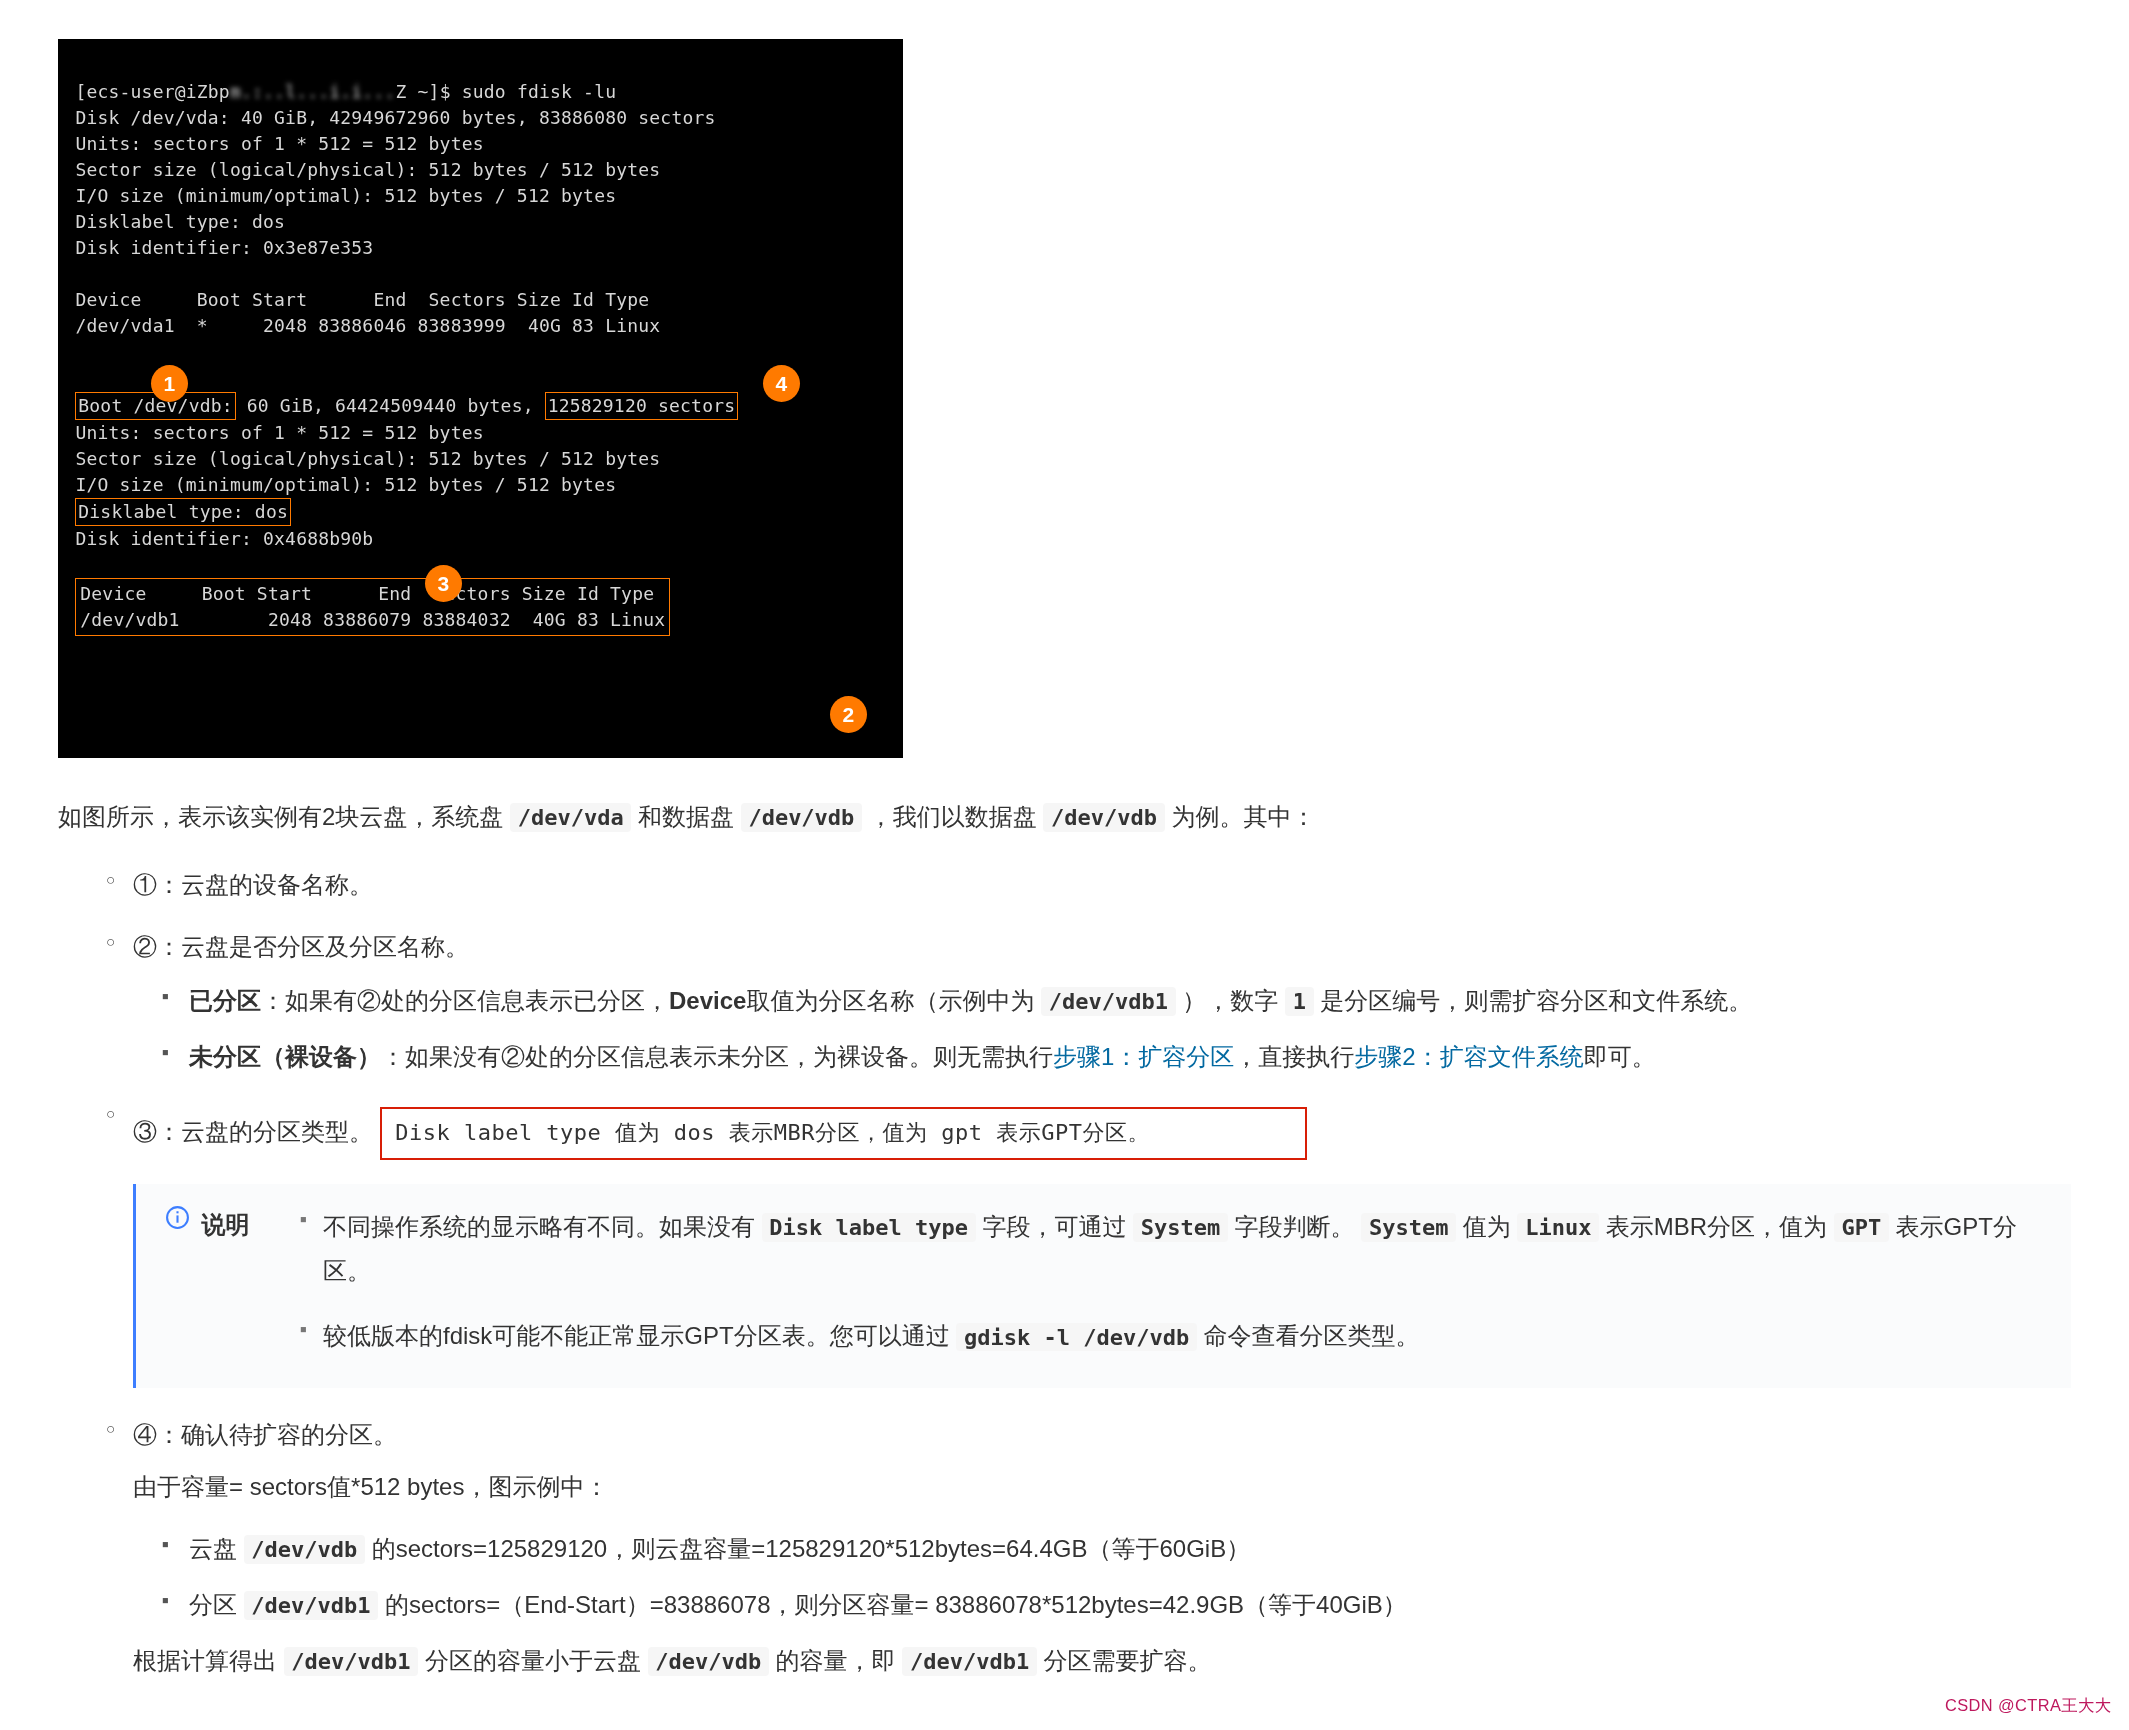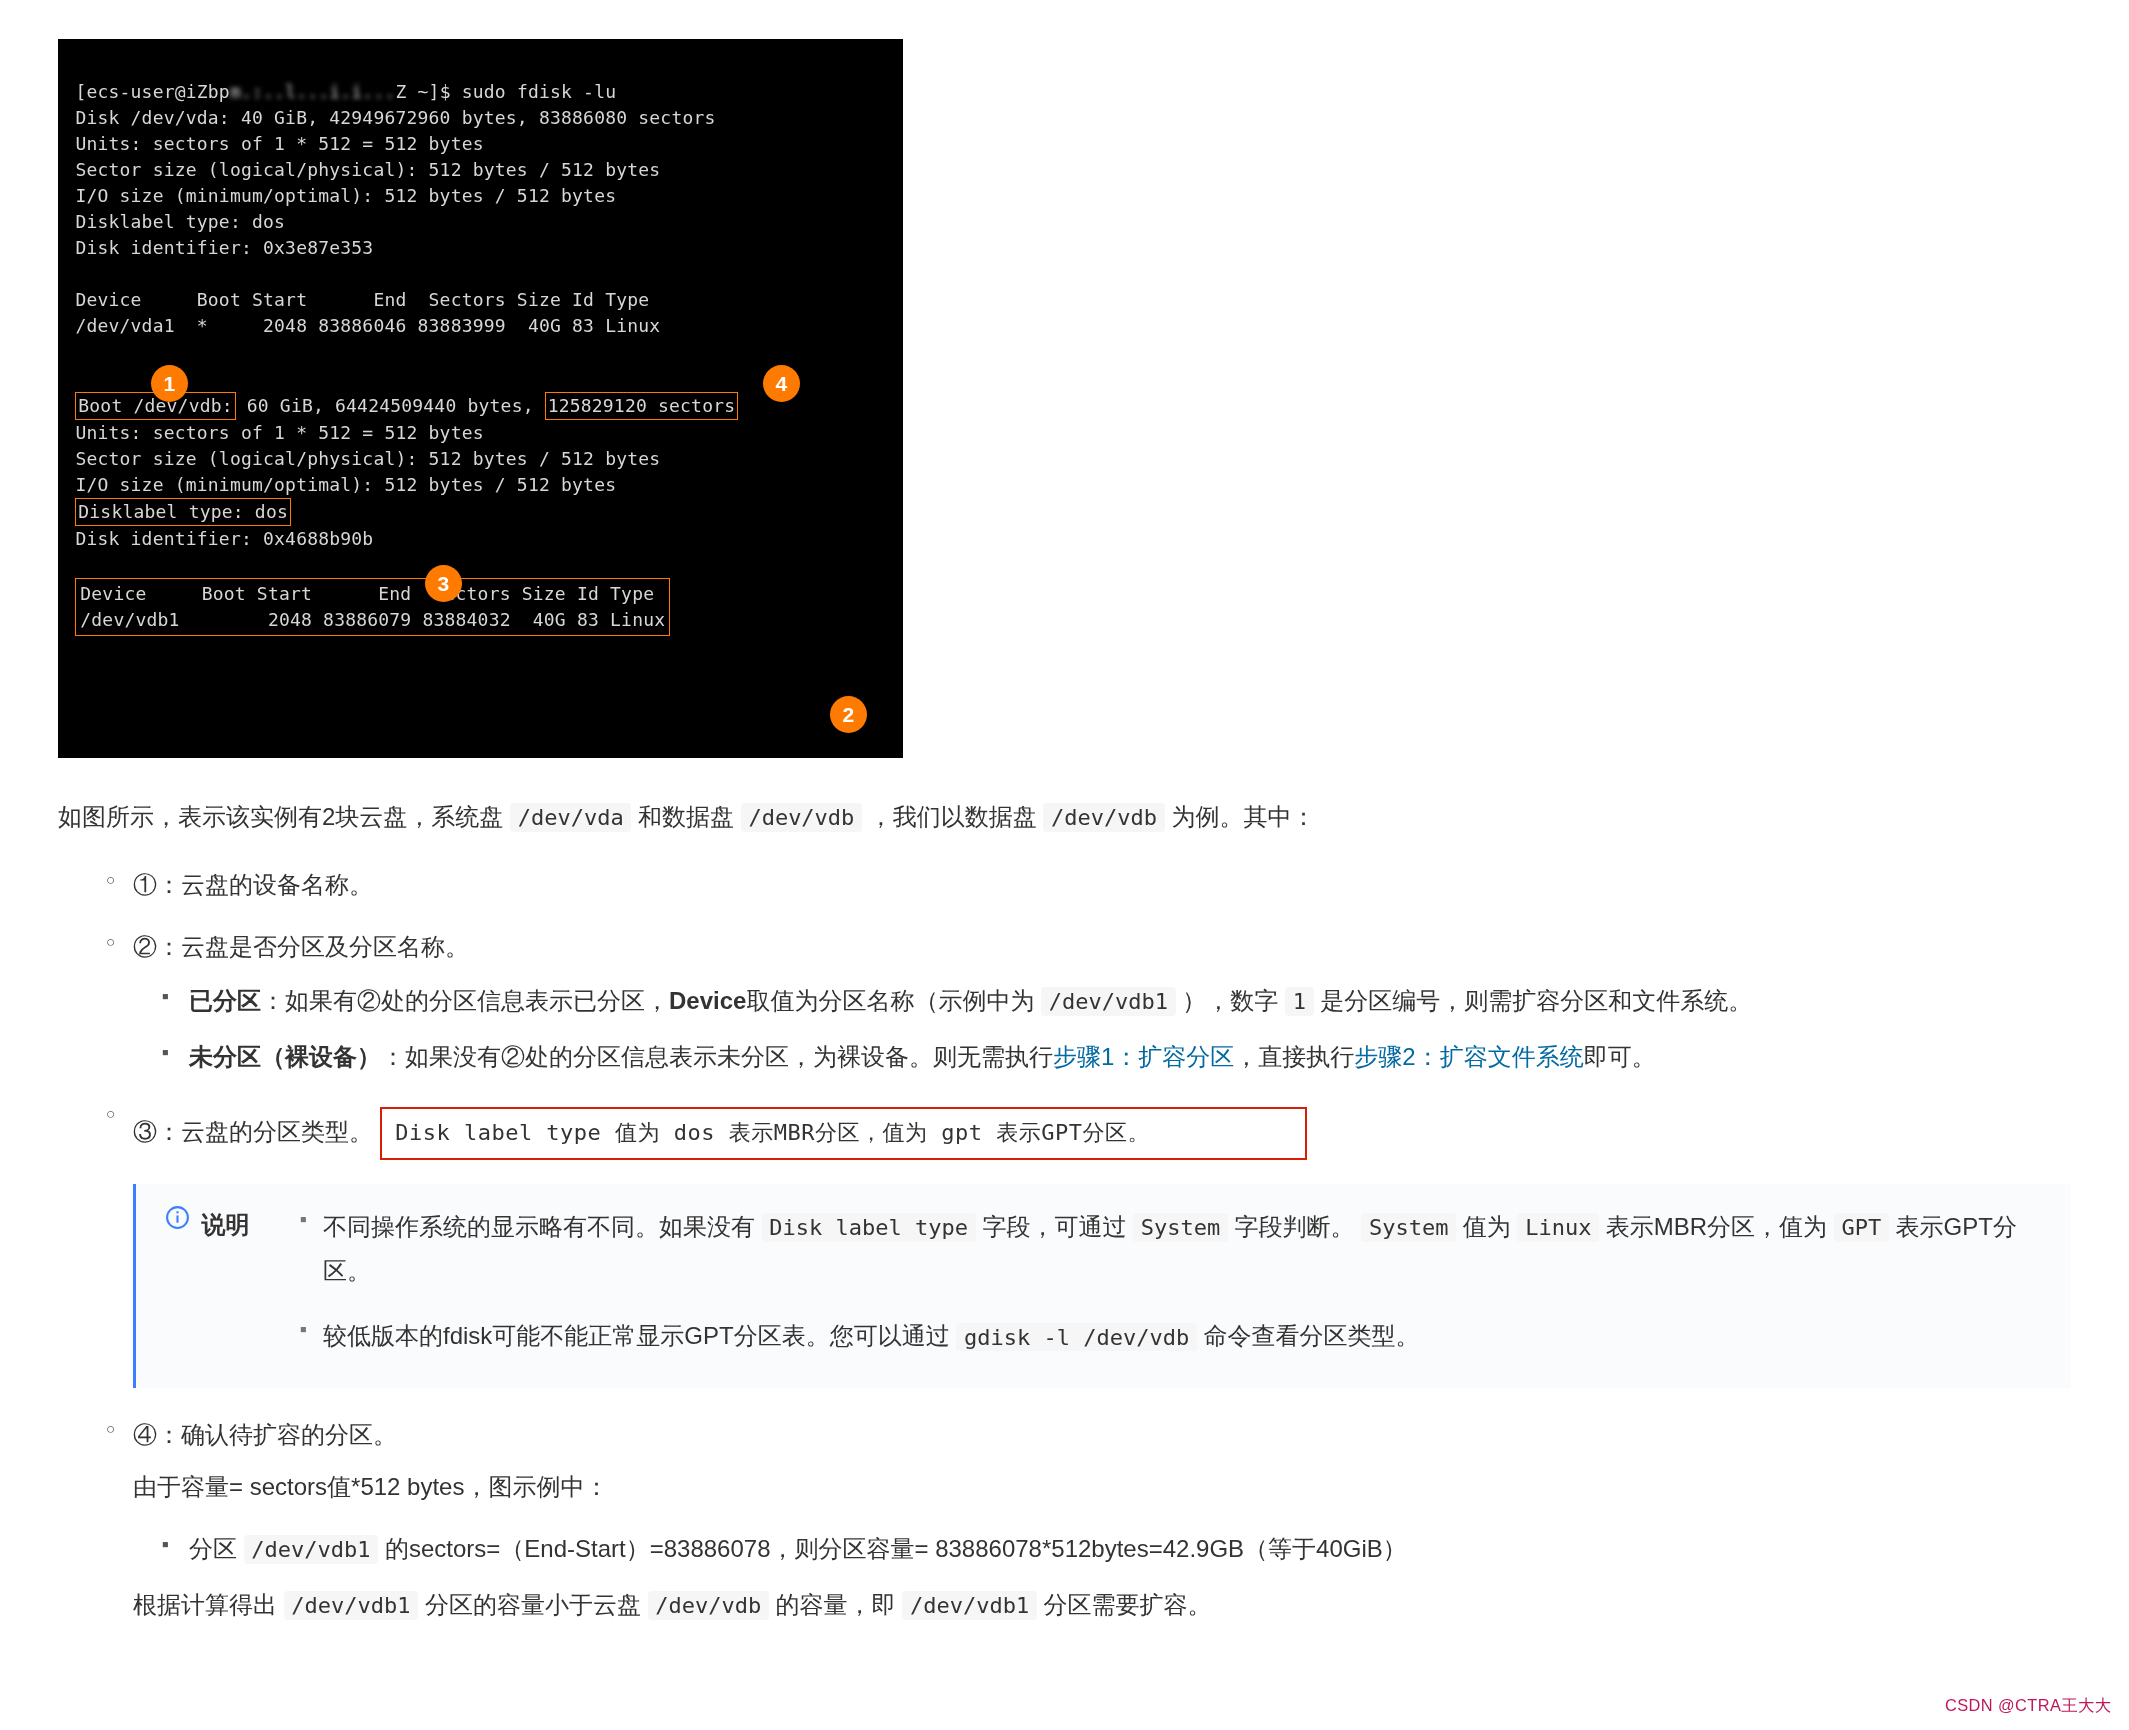--- a/index.html
+++ b/index.html
@@ -43,20 +43,21 @@
       line-height: 37px;
       font-family: -apple-system, sans-serif;
     }
     .intro { margin-top: 39px; }
     code.inl {
       background: #f6f6f6;
       font-family: "Menlo","Consolas", monospace;
       padding: 1.9px 7.7px;
       font-size: 22px;
       border-radius: 3.9px;
+      font-weight: bold;
     }
     ul.outer { list-style: none; padding-left: 48px; margin-top: 27px;}
     ul.outer > li { position:relative; margin-bottom: 21px; padding-left: 27px;}
     ul.outer > li::before {
       content: "○";
       position: absolute; left: 0; top: 1.9px;
       font-size: 15.4px; color: #555;
     }
     ul.inner { list-style: none; padding-left: 29px; margin-top: 13.5px;}
     ul.inner > li { position:relative; padding-left: 27px; margin-bottom: 15.4px;}
@@ -171,20 +172,23 @@
     </ul>
   </div>
 </div>
 
 <ul class="outer">
   <li>
     <span>④：确认待扩容的分区。</span>
     <div style="margin-top:11.6px;">由于容量= sectors值*512 bytes，图示例中：</div>
     <ul class="inner" style="margin-top:21px;">
       <li>
+        <span>云盘 </span><code class="inl">/dev/vdb</code><span> 的sectors=125829120，则云盘容量=125829120*512bytes=64.4GB（等于60GiB）</span>
+      </li>
+      <li>
         <span>分区 </span><code class="inl">/dev/vdb1</code><span> 的sectors=（End-Start）=83886078，则分区容量= 83886078*512bytes=42.9GB（等于40GiB）</span>
       </li>
     </ul>
     <div style="margin-top:13.5px;">
       <span>根据计算得出 </span><code class="inl">/dev/vdb1</code><span> 分区的容量小于云盘 </span><code class="inl">/dev/vdb</code><span> 的容量，即 </span><code class="inl">/dev/vdb1</code><span> 分区需要扩容。</span>
     </div>
   </li>
 </ul>
 
 <div class="wm">CSDN @CTRA王大大</div>

